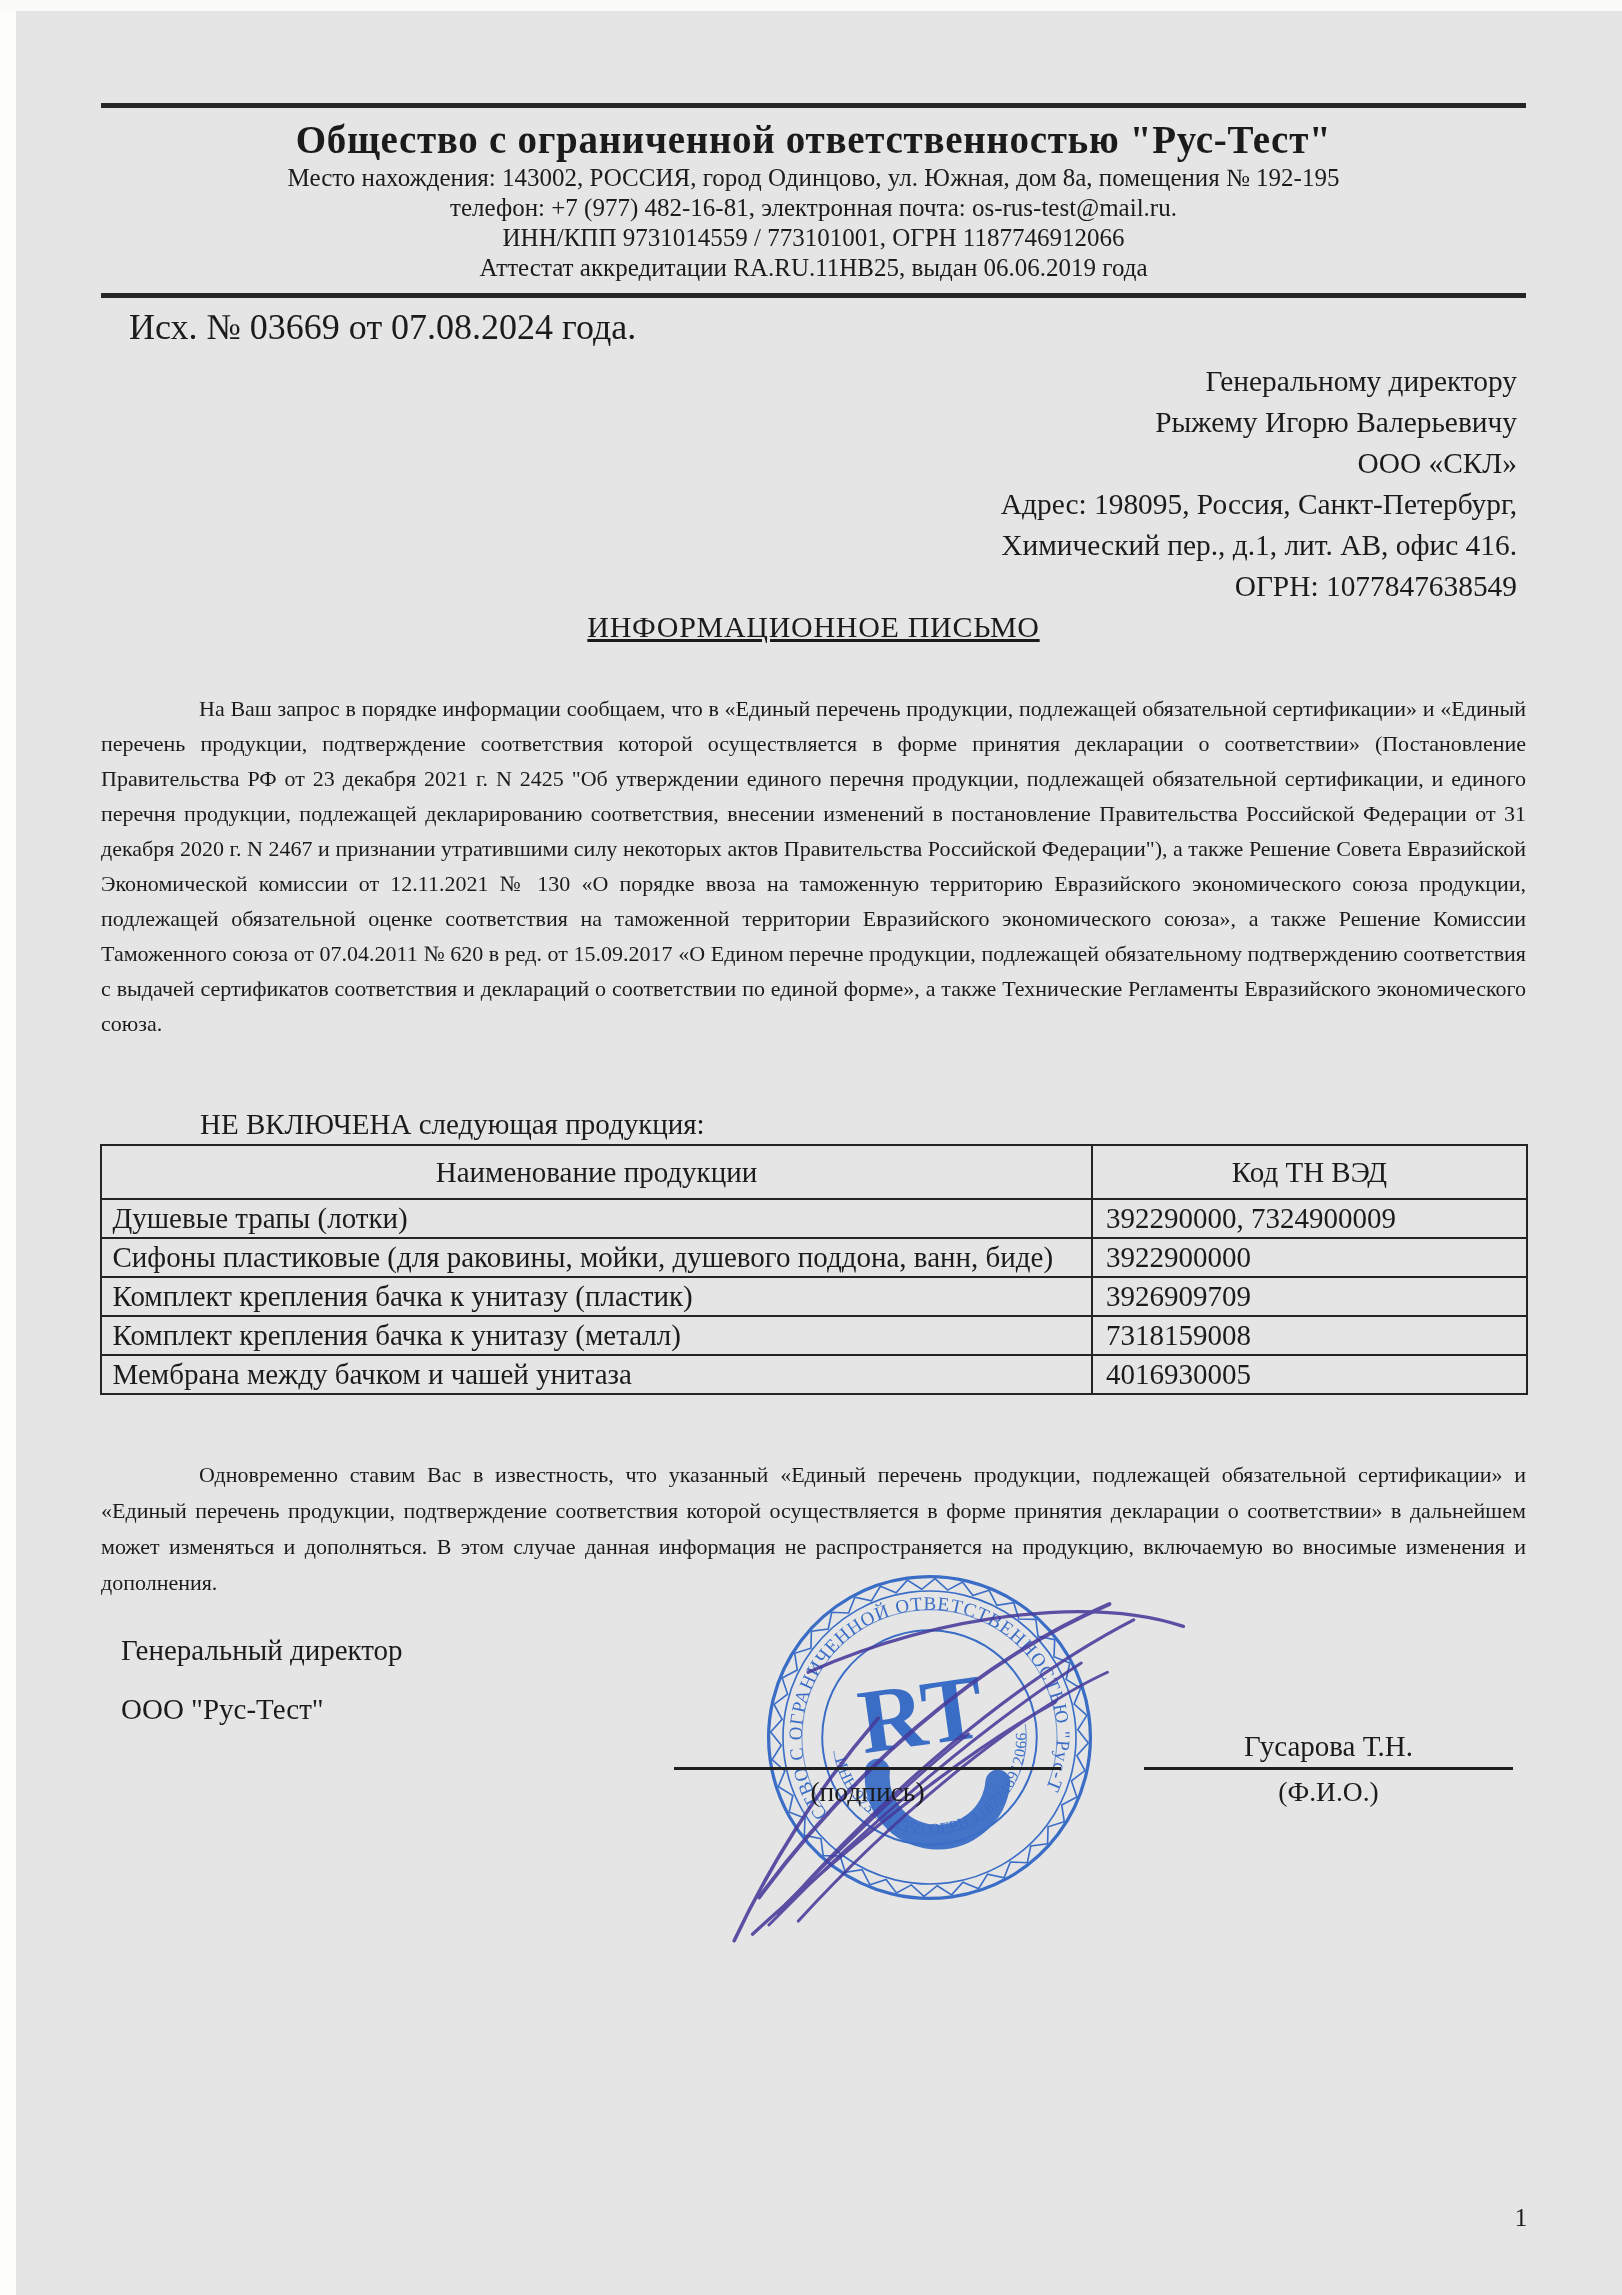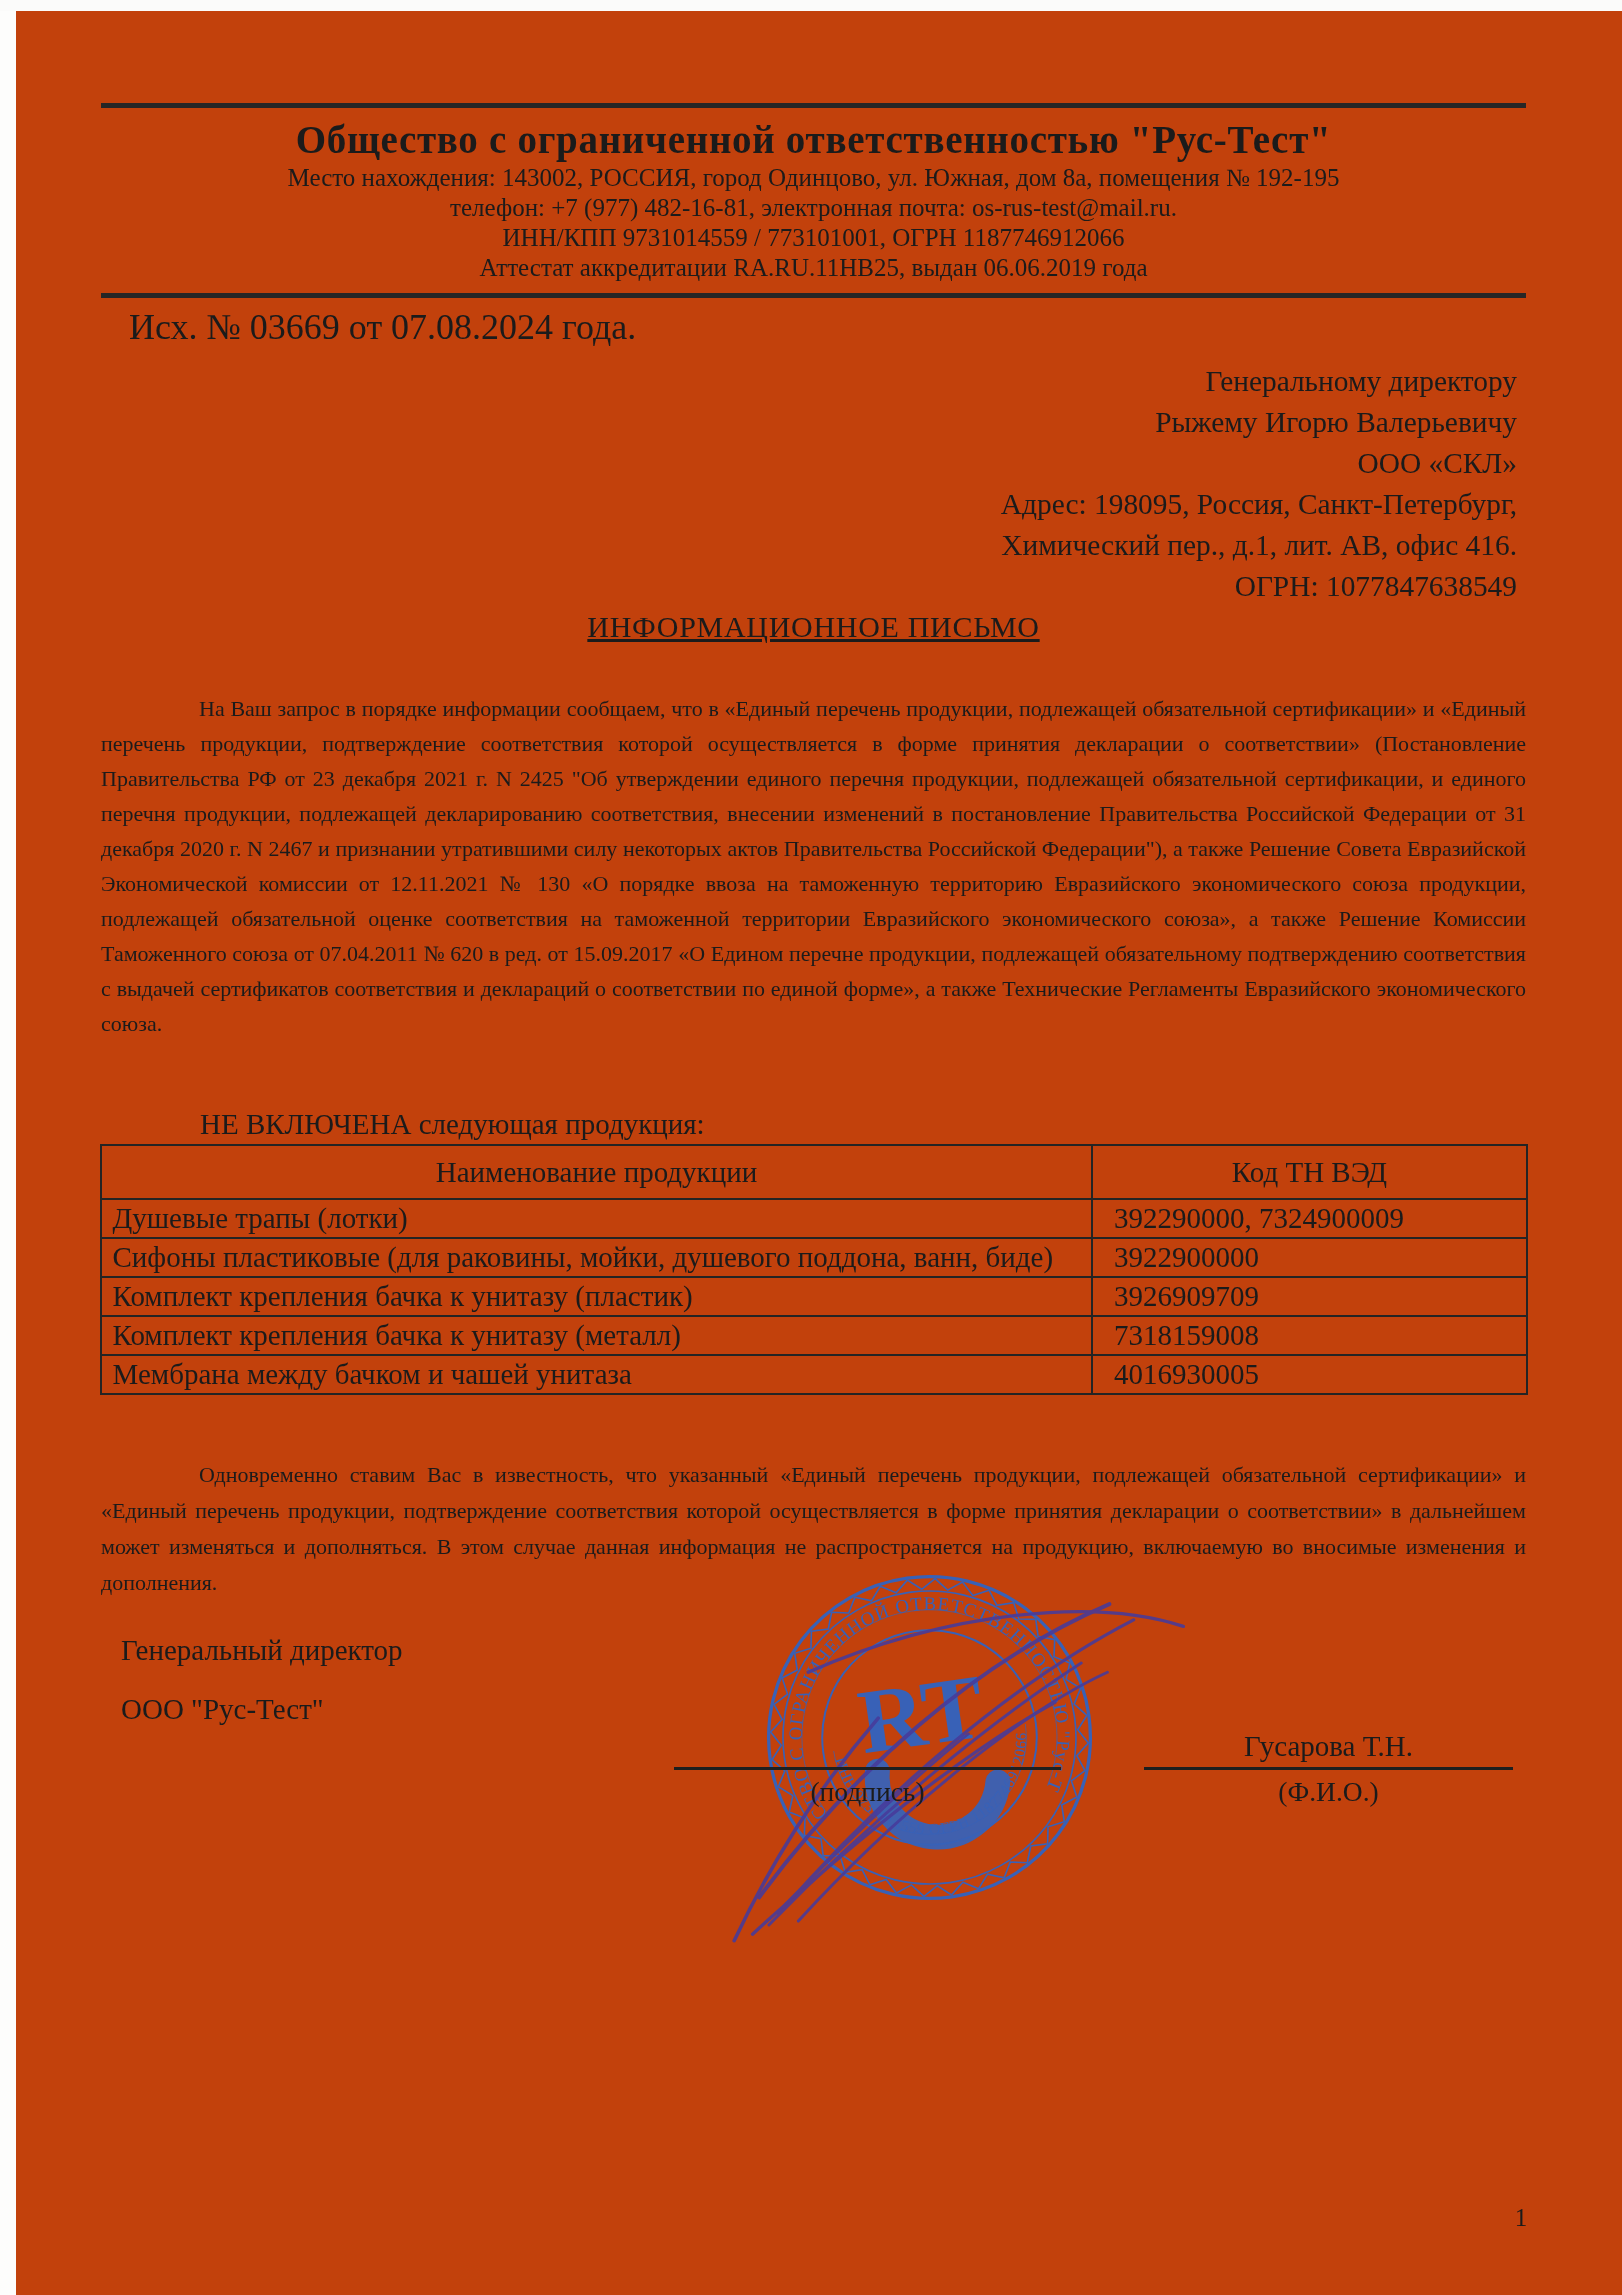--- a/index.html
+++ b/index.html
@@ -1,18 +1,18 @@
 <!DOCTYPE html>
 <html style="font-size:10.5px"><head>
 <meta charset="utf-8">
 <style>
   * { margin:0; padding:0; box-sizing:border-box; }
   html,body { background:#ffffff; }
   body { width:1623px; height:2295px; font-family:"Liberation Serif", serif; }
-  #page { position:relative; width:1623px; height:2295px; background:#c2410c; color:#1b1b1b; overflow:hidden; }
+  #page { position:relative; width:1623px; height:2295px; background:#e5e5e5; color:#1b1b1b; overflow:hidden; }
   .scan-edge-left { position:absolute; left:0; top:0; width:15.7px; height:2295px; background:#fdfdfc; }
   .scan-edge-top { position:absolute; left:0; top:0; width:1623px; height:10.5px; background:#fbfbfa; }
 
   .rule { position:absolute; left:101px; width:1425px; height:5.2px; background:#262626; }
   .rule-top { top:103px; }
   .rule-bottom { top:293px; }
 
   .letterhead { position:absolute; left:101px; top:116px; width:1425px; text-align:center; }
   .company-title { font-size:39px; font-weight:bold; letter-spacing:0.7px; line-height:47px; }
   .lh-line { font-size:25px; line-height:30px; }
@@ -28,21 +28,21 @@
   .para2 { top:1457px; line-height:36px; }
 
   .table-intro { position:absolute; left:200px; top:1108px; font-size:29px; }
 
   .products { position:absolute; left:100px; top:1144px; }
   table { border-collapse:collapse; table-layout:fixed; width:1427px; }
   th, td { border:2.6px solid #242424; font-weight:normal; font-size:29px; }
   th { height:54px; text-align:center; }
   td { height:39px; }
   td.name-cell { padding-left:10.5px; }
-  td.code-cell { padding-left:21px; }
+  td.code-cell { padding-left:13px; }
   col.c1 { width:991px; } col.c2 { width:435px; }
 
   .sig-position-1 { position:absolute; left:121px; top:1634px; font-size:29px; }
   .sig-position-2 { position:absolute; left:121px; top:1693px; font-size:29px; }
 
   .sig-line-left  { position:absolute; left:674px; top:1767px; width:387px; border-top:3.3px solid #1f1f1f; }
   .sig-line-right { position:absolute; left:1144px; top:1767px; width:369px; border-top:3.3px solid #1f1f1f; }
   .sig-caption-left  { position:absolute; left:674px; top:1776px; width:387px; text-align:center; font-size:27.5px; }
   .sig-name  { position:absolute; left:1144px; top:1730px; width:369px; text-align:center; font-size:29px; }
   .sig-caption-right { position:absolute; left:1144px; top:1776px; width:369px; text-align:center; font-size:27.5px; }

